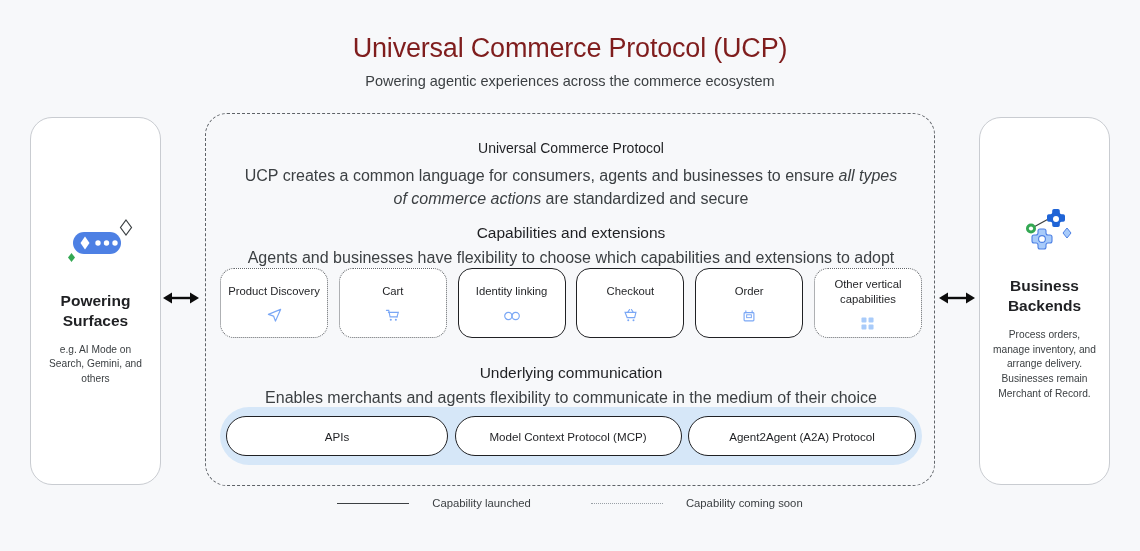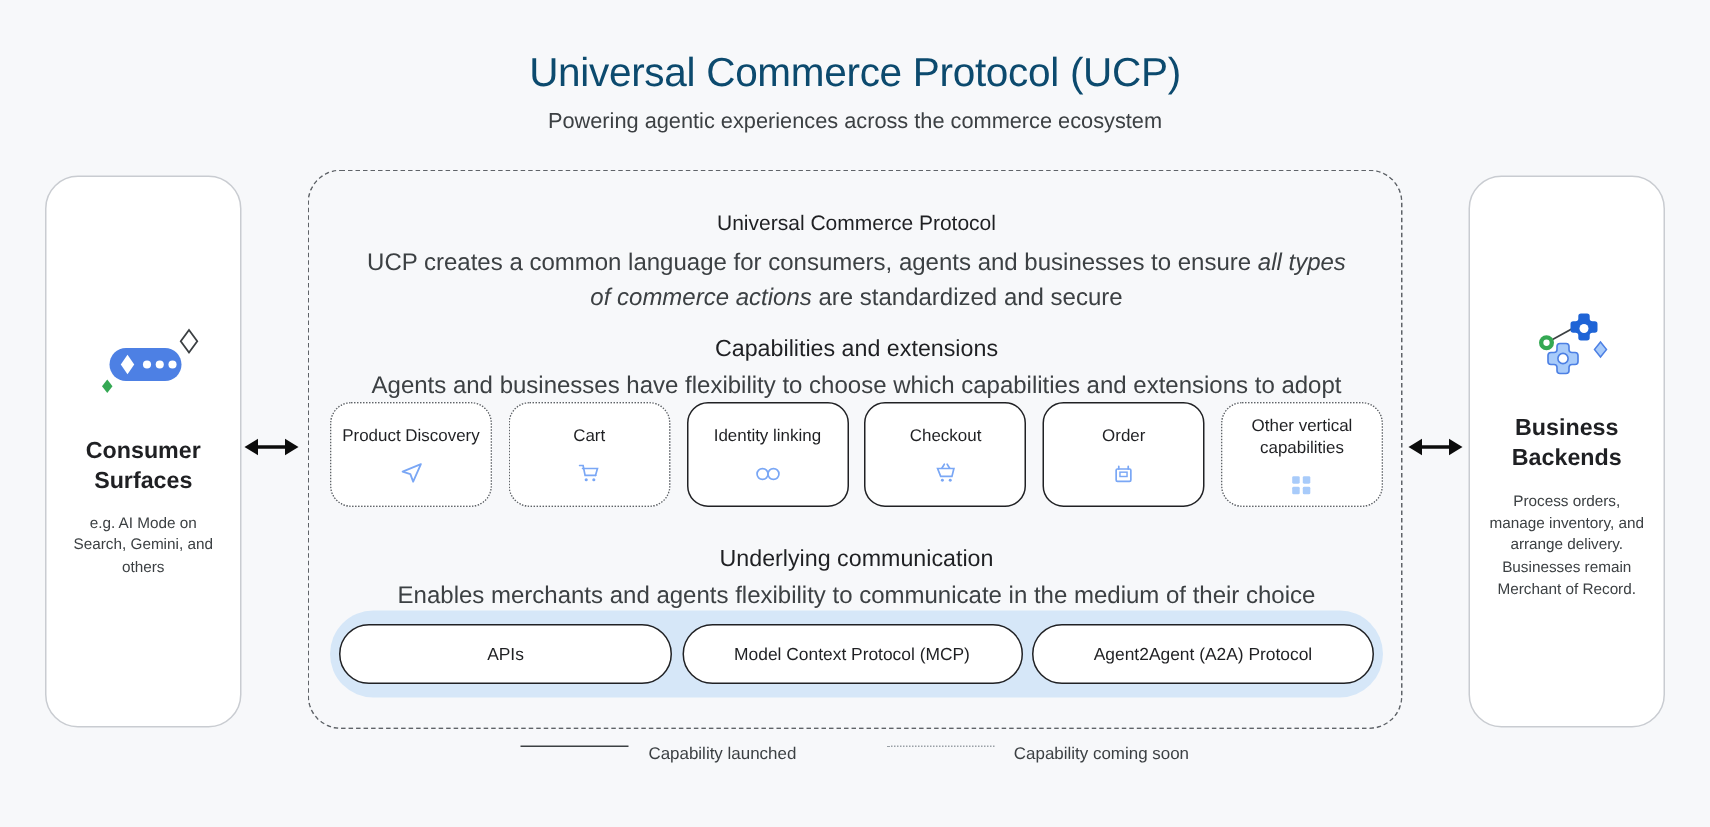--- a/index.html
+++ b/index.html
@@ -23,21 +23,21 @@
 
   
   .page-title {
     position: absolute;
     left: 0; top: 33px;
     width: 1140px;
     text-align: center;
     font-size: 27px;
     font-weight: 400;
     letter-spacing: -0.2px;
-    color: #0c4a6e;
+    color: #7f1d1d;
   }
   .page-subtitle {
     position: absolute;
     left: 0; top: 73px;
     width: 1140px;
     text-align: center;
     font-size: 14.5px;
     font-weight: 400;
     color: #3c4043;
   }
@@ -204,22 +204,22 @@
     position: absolute;
     left: 0; top: 497px;
     width: 1140px;
     display: flex;
     align-items: center;
     justify-content: center;
     gap: 60px;
   }
   .legend-item {
     display: flex;
-    align-items: flex-start;
-    gap: 13px;
+    align-items: center;
+    gap: 23px;
   }
   .legend-line-solid {
     width: 72px; height: 0;
     border-top: 1.6px solid #3c4043;
   }
   .legend-line-dotted {
     width: 72px; height: 0;
     border-top: 1.8px dotted #9aa0a6;
   }
   .legend-label {
@@ -240,21 +240,21 @@
       <svg width="74" height="56" viewBox="0 0 74 56">
         <rect x="14" y="17" width="48" height="22" rx="11" fill="#4d80e4"></rect>
         <path d="M26 21.5 L30.5 28 L26 34.5 L21.5 28 Z" fill="#ffffff"></path>
         <circle cx="39" cy="28" r="2.7" fill="#ffffff"></circle>
         <circle cx="47.5" cy="28" r="2.7" fill="#ffffff"></circle>
         <circle cx="56" cy="28" r="2.7" fill="#ffffff"></circle>
         <path d="M67 5 L72.5 12.5 L67 20 L61.5 12.5 Z" fill="none" stroke="#3c4043" stroke-width="1.2"></path>
         <path d="M12.5 38 L16 42.5 L12.5 47 L9 42.5 Z" fill="#34a853"></path>
       </svg>
     </div>
-    <div class="panel-title">Consumer Surfaces</div>
+    <div class="panel-title">Powering Surfaces</div>
     <div class="panel-desc">e.g. AI Mode on Search, Gemini, and others</div>
   </div>
 
   <div class="side-panel right">
     <div class="panel-icon">
       <svg width="74" height="56" viewBox="0 0 74 56">
         <g fill="#a8cbfa" stroke="#4d80e4" stroke-width="1.1">
           <path d="M32 29 h4 a2 2 0 0 1 2 2 v2 a2 2 0 0 0 2 2 h2 a2 2 0 0 1 2 2 v4 a2 2 0 0 1 -2 2 h-2 a2 2 0 0 0 -2 2 v2 a2 2 0 0 1 -2 2 h-4 a2 2 0 0 1 -2 -2 v-2 a2 2 0 0 0 -2 -2 h-2 a2 2 0 0 1 -2 -2 v-4 a2 2 0 0 1 2 -2 h2 a2 2 0 0 0 2 -2 v-2 a2 2 0 0 1 2 -2 z"></path>
         </g>
         <circle cx="34" cy="39" r="3.4" fill="#ffffff" stroke="#4d80e4" stroke-width="1.1"></circle>

